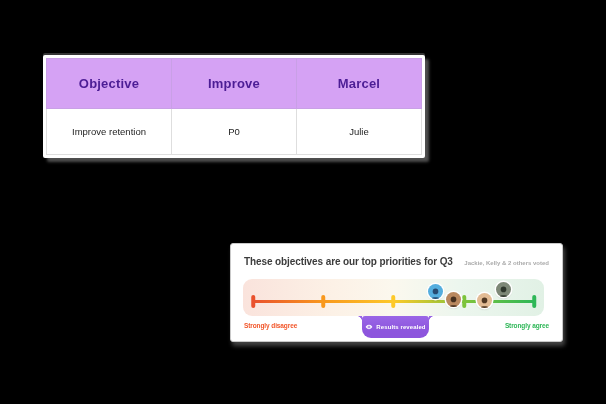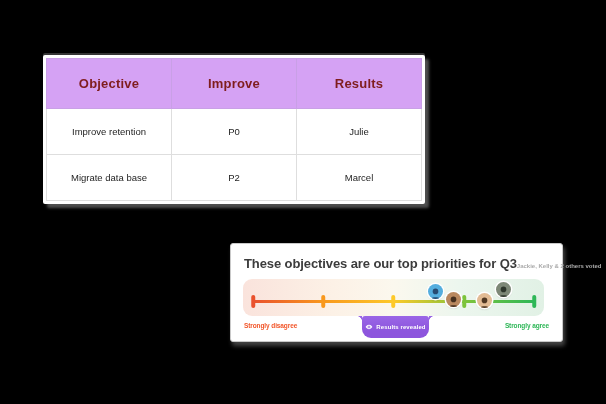--- a/index.html
+++ b/index.html
@@ -13,41 +13,41 @@
   .table-card{
     position:absolute;left:43px;top:55px;width:376px;
     background:#fff;padding:3px;border-radius:2px;
     box-shadow:0 -2px 0 rgba(70,70,70,.75), 4px 4px 3px rgba(120,120,120,.65);
   }
   .table-card table{
     width:100%;border-collapse:collapse;table-layout:fixed;
   }
   .table-card th{
     height:47px;background:var(--table-header-bg);
-    font-size:13px;font-weight:bold;color:#7f1d1d;
+    font-size:13px;font-weight:bold;color:#4c1d95;
     border:1px solid #c9a0e6;text-align:center;letter-spacing:.2px;
   }
   .table-card td{
     height:43px;text-align:center;vertical-align:middle;
     font-size:9.5px;color:#242424;
     border:1px solid var(--table-border);background:#fff;
   }
 
   
   .survey-card{
     position:absolute;left:230px;top:243px;width:331px;height:97px;
     background:#fff;border:1px solid #c9c9c9;border-radius:3px;
     box-shadow:2px 4px 4px rgba(80,80,80,.85);
   }
   .survey-header{
     position:absolute;left:13px;right:13px;top:12px;
     display:flex;justify-content:space-between;align-items:baseline;
   }
   .survey-title{
-    font-size:13px;font-weight:bold;color:#3c3c3c;letter-spacing:-.1px;white-space:nowrap;
+    font-size:10px;font-weight:bold;color:#3c3c3c;letter-spacing:-.1px;white-space:nowrap;
   }
   .survey-voters{
     font-size:6px;font-weight:bold;color:#ababab;white-space:nowrap;
   }
 
   .scale-track{
     position:absolute;left:12px;top:35px;width:301px;height:37px;border-radius:9px;
     background:linear-gradient(90deg,#fae3dc 0%,#fcf1e6 30%,#fbf8ee 50%,#ecf6ee 72%,#e1f1e5 100%);
   }
   .scale-line{
@@ -105,33 +105,28 @@
 </style>
 </head>
 <body>
 
 <div class="table-card">
   <table>
     <thead>
       <tr>
         <th>Objective</th>
         <th>Improve</th>
-        <th>Results</th>
+        <th>Marcel</th>
       </tr>
     </thead>
     <tbody>
       <tr>
         <td>Improve retention</td>
         <td>P0</td>
         <td>Julie</td>
-      </tr>
-      <tr>
-        <td>Migrate data base</td>
-        <td>P2</td>
-        <td>Marcel</td>
       </tr>
     </tbody>
   </table>
 </div>
 
 <div class="survey-card">
 
   <div class="survey-header">
     <div class="survey-title">These objectives are our top priorities for Q3</div>
     <div class="survey-voters">Jackie, Kelly &amp; 2 others voted</div>

